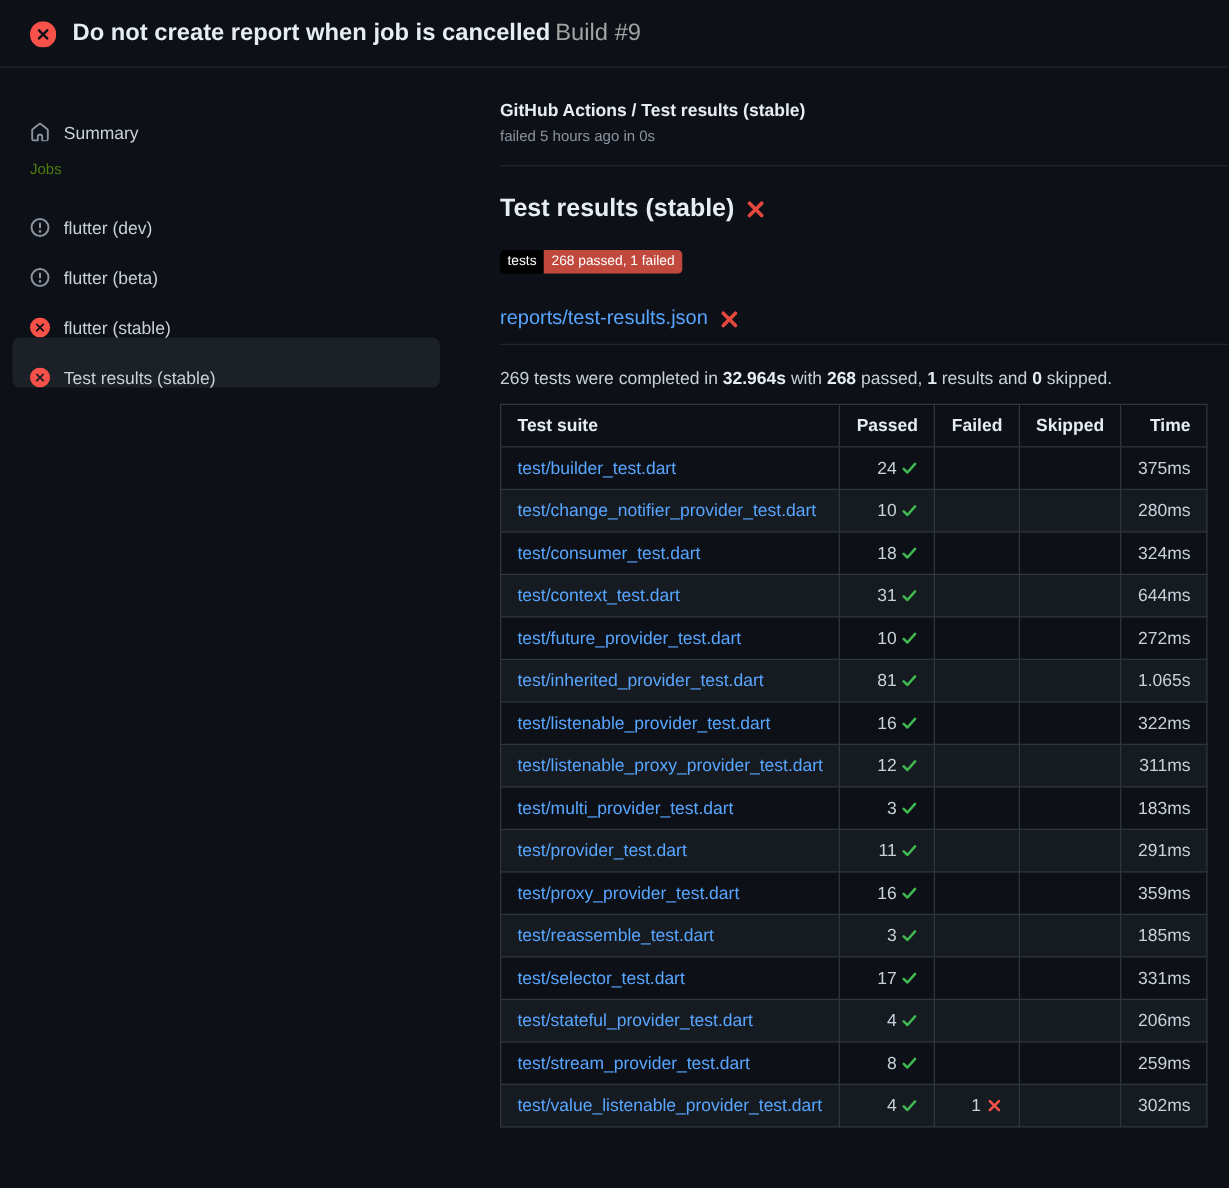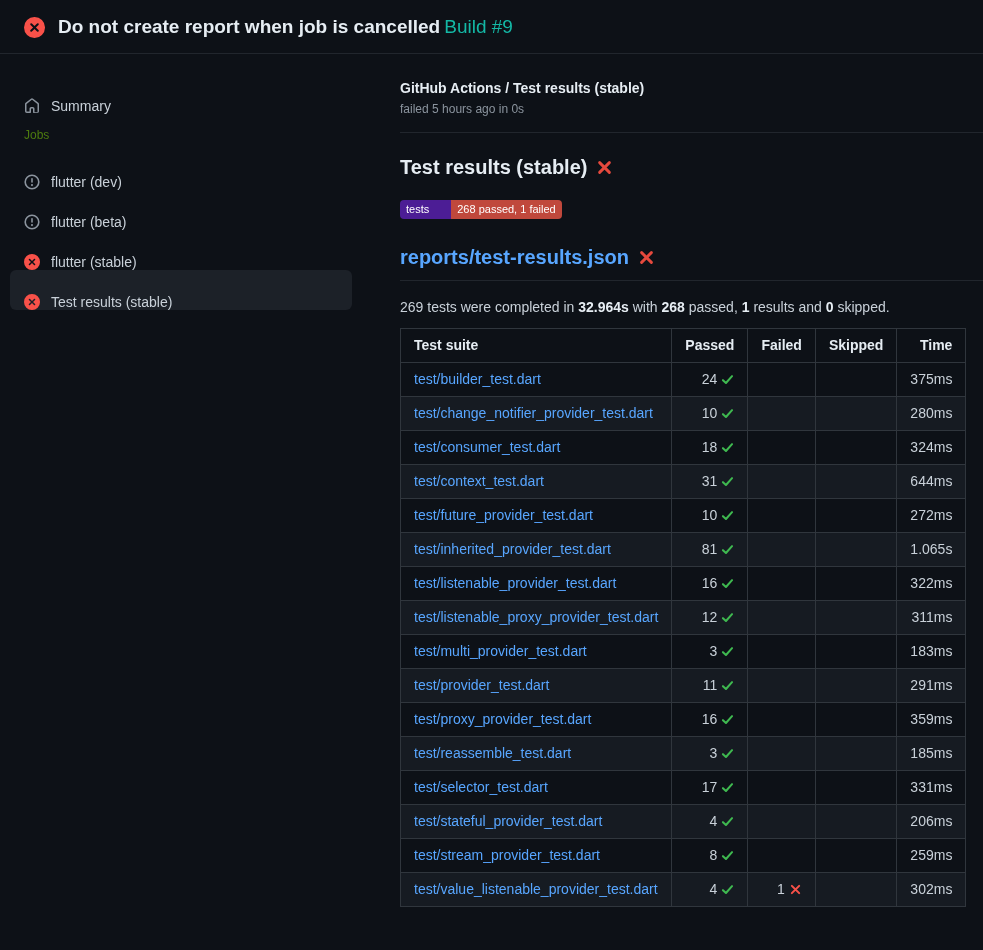--- a/index.html
+++ b/index.html
@@ -14,21 +14,21 @@
 
   
   .check-header {
     display: flex;
     align-items: center;
     gap: 13px;
     padding: 16px 24px 15px 24px;
     border-bottom: 1px solid #21262d;
   }
   .page-title { font-size: 19px; font-weight: bold; color: #e6edf3; white-space: nowrap; }
-  .build { color: #14b8a6; font-weight: 400; margin-left: 4px; }
+  .build { color: #a3a3a3; font-weight: 400; margin-left: 4px; }
 
   
   .layout { display: flex; align-items: flex-start; }
 
   
   .sidebar { width: 368px; flex: none; padding: 22px 16px 0 10px; }
   .side-item {
     display: flex;
     align-items: flex-end;
     gap: 11px;
@@ -68,29 +68,29 @@
 
   .badge {
     display: inline-flex;
     margin-top: 21px;
     border-radius: 4px;
     overflow: hidden;
     font-size: 11px;
     line-height: 12px;
     color: #ffffff;
   }
-  .badge-label { background: #4c1d95; padding: 3px 22px 4px 6px; }
+  .badge-label { background: #000000; padding: 3px 6px 4px 6px; }
   .badge-value { background: #c0483c; padding: 3px 6px 4px 6px; }
 
   .report-heading {
     margin-top: 27px;
     padding-bottom: 11px;
     border-bottom: 1px solid #21262d;
-    font-size: 20px;
-    font-weight: bold;
+    font-size: 16px;
+    font-weight: normal;
     display: flex;
     align-items: center;
     gap: 9px;
   }
   .report-link { color: #58a6ff; }
 
   .summary-line { margin-top: 18px; font-size: 14px; color: #c9d1d9; }
   .summary-line strong { color: #e6edf3; }
 
   

